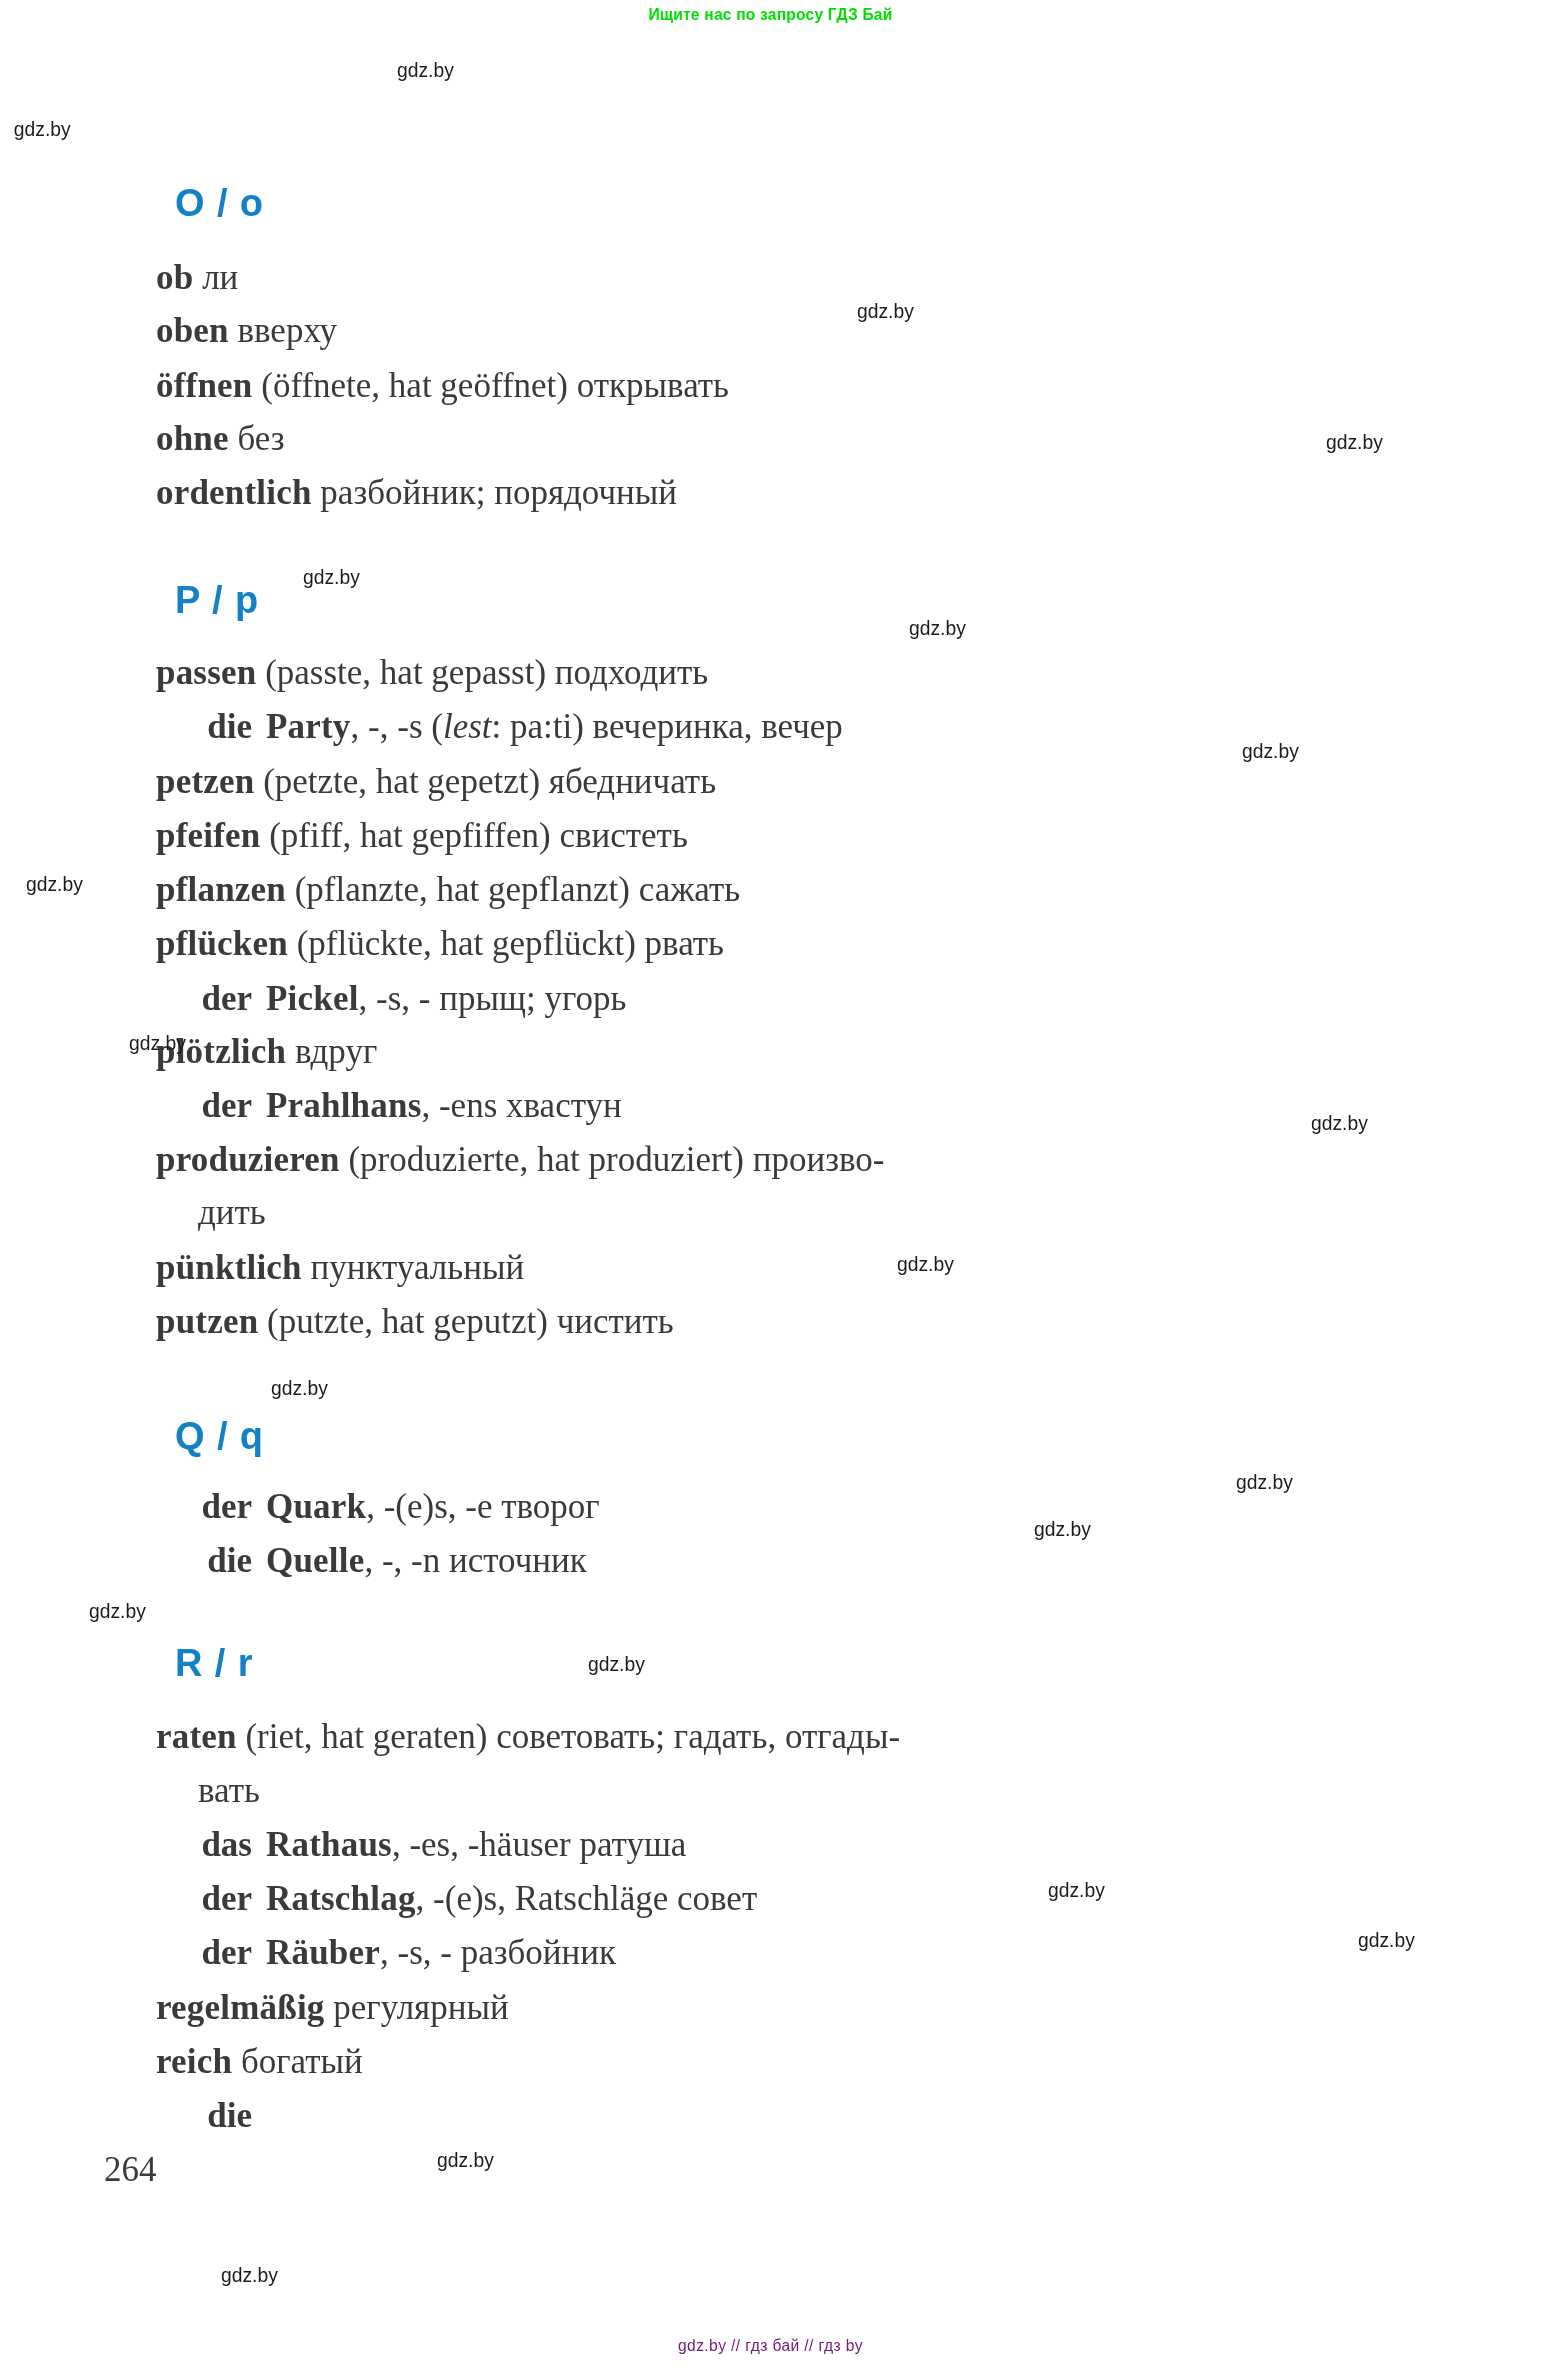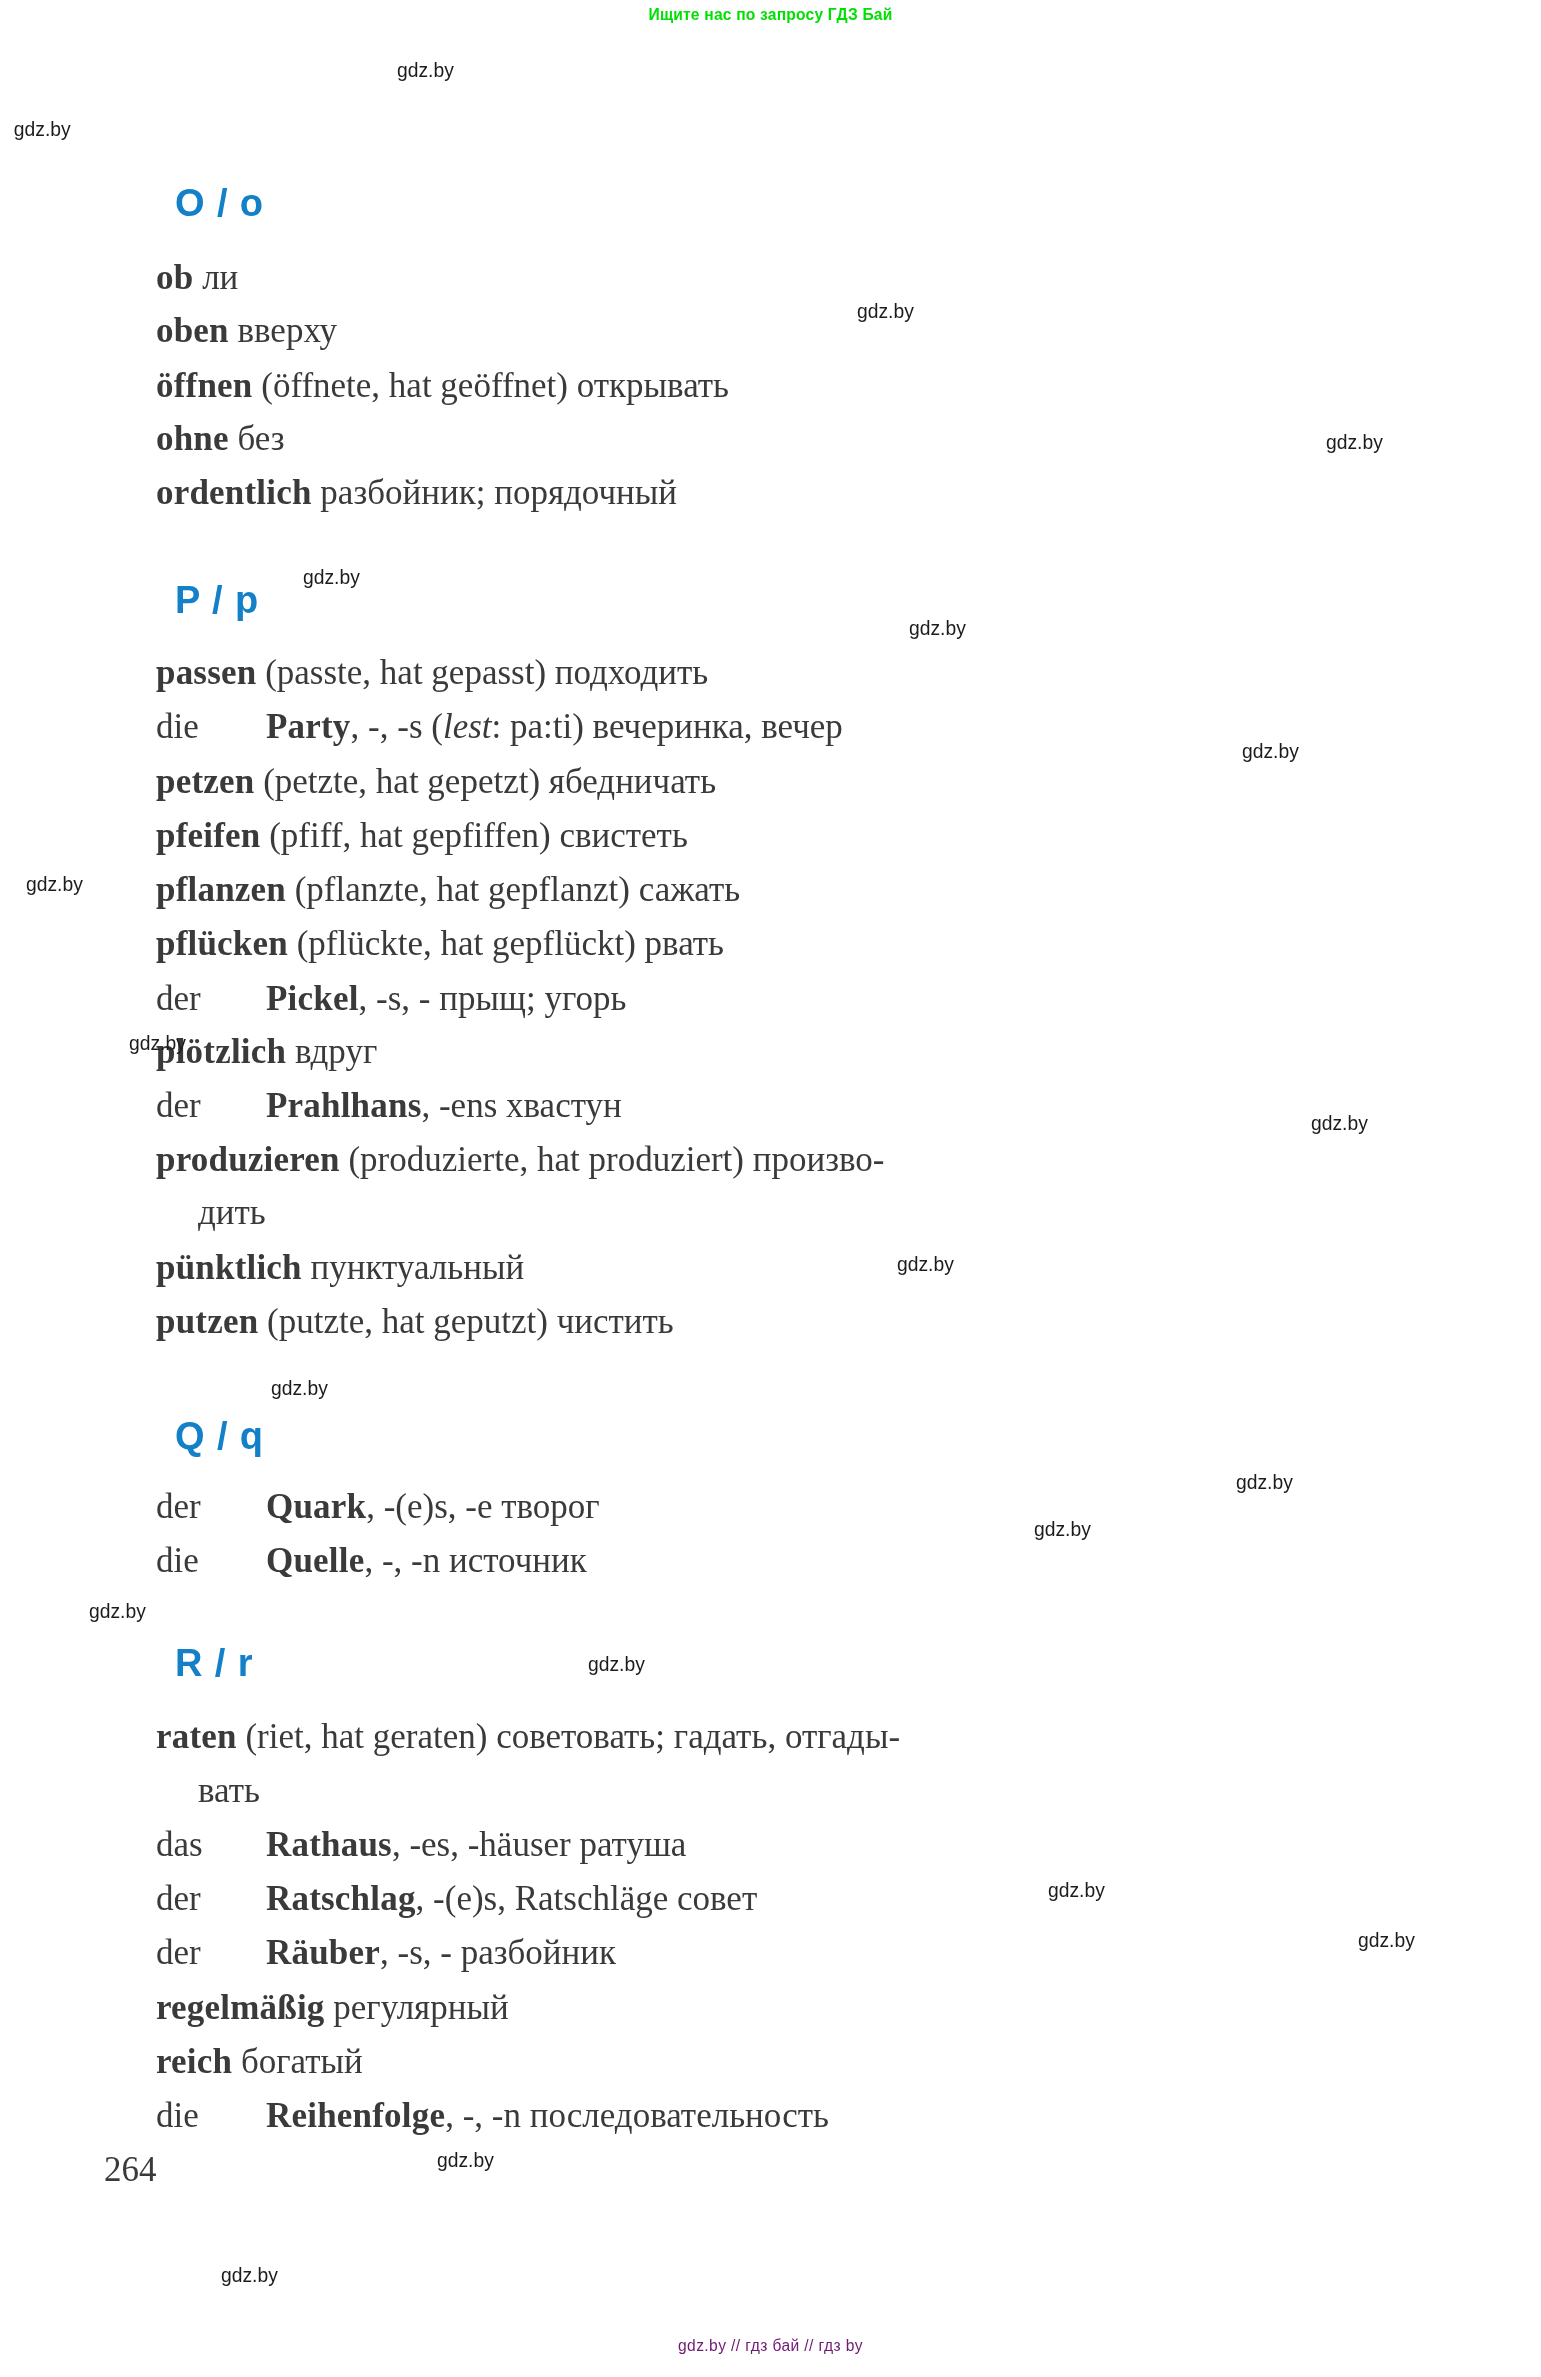--- a/index.html
+++ b/index.html
@@ -57,22 +57,22 @@
     line-height: 1.0;
     white-space: nowrap;
   }
 
   
   .art {
     position: absolute;
     left: 0px;
     display: inline-block;
     width: 96px;
-    text-align: left;
-    font-weight: normal;
+    text-align: right;
+    font-weight: bold;
     font-size: 35px;
     color: #3a3a3a;
   }
   .entry.has-art { padding-left: 0; }
   .entry.has-art .body { margin-left: 110px; display: inline-block; }
   .entry .hw {
     font-weight: bold;
     letter-spacing: 0.2px;
   }
   .entry .it { font-style: italic; }
@@ -237,21 +237,20 @@
 
     <div class="entry" style="top:1990px;">
       <span class="hw">regelmäßig</span><span> регулярный</span>
     </div>
     <div class="entry" style="top:2044px;">
       <span class="hw">reich</span><span> богатый</span>
     </div>
 
     <div class="entry has-art" style="top:2098px;">
       <span class="art">die</span>
-      <span class="body"><span class="hw">Reihenfolge</span><span>, -, -n последовательность</span></span>
     </div>
 
   </div>
 
   <div class="page-num">264</div>
 
 
   <div class="footer-links">gdz.by  //  гдз бай  //  гдз by</div>
 
   <div id="watermark-layer">

